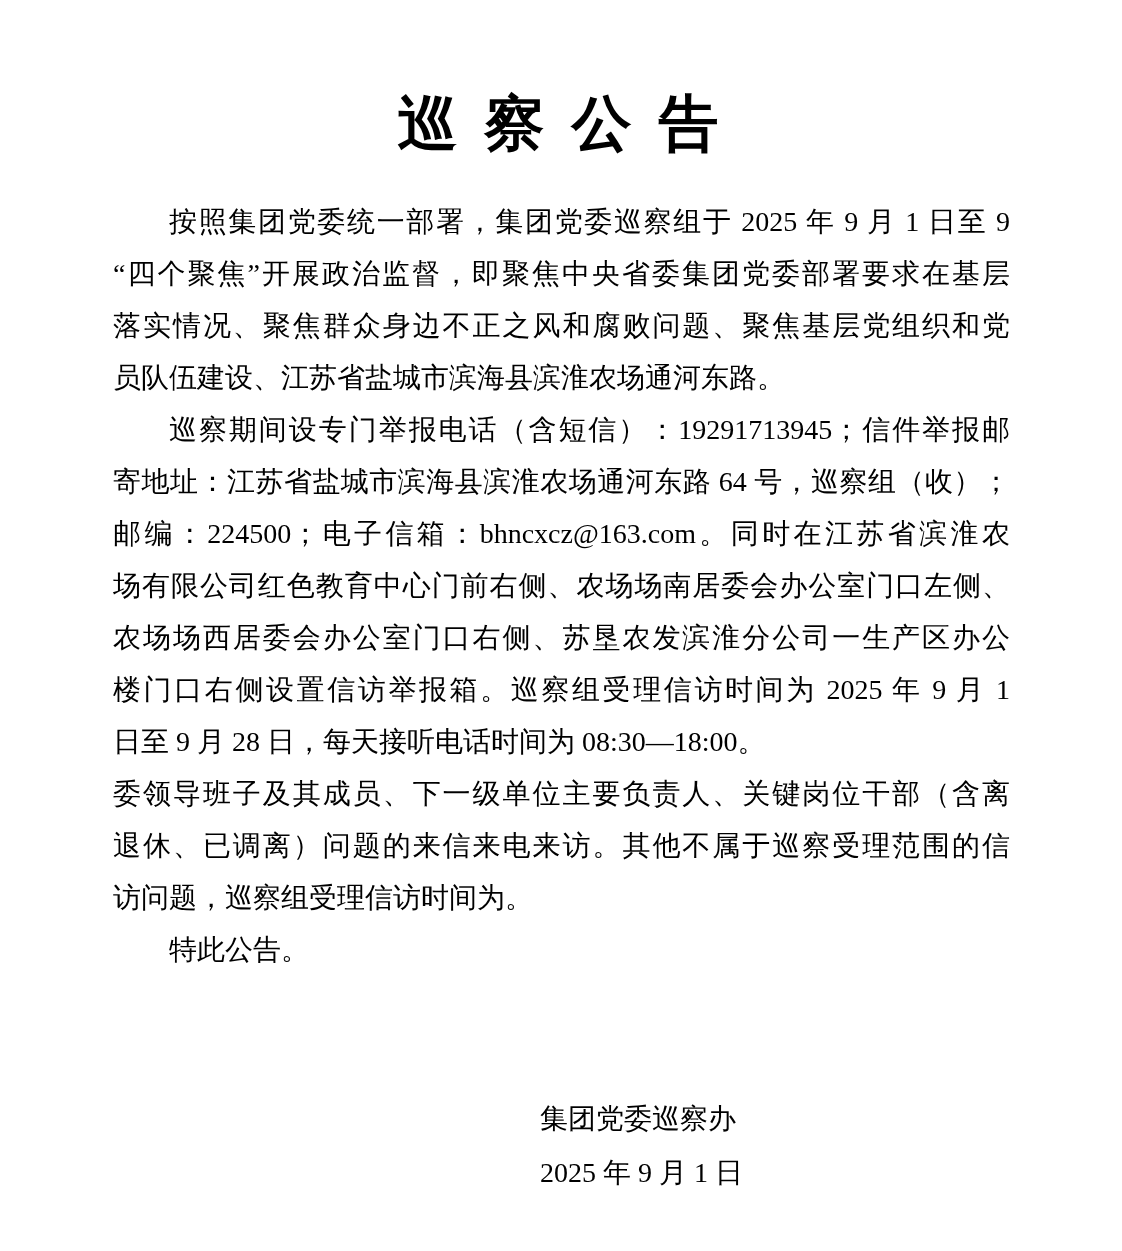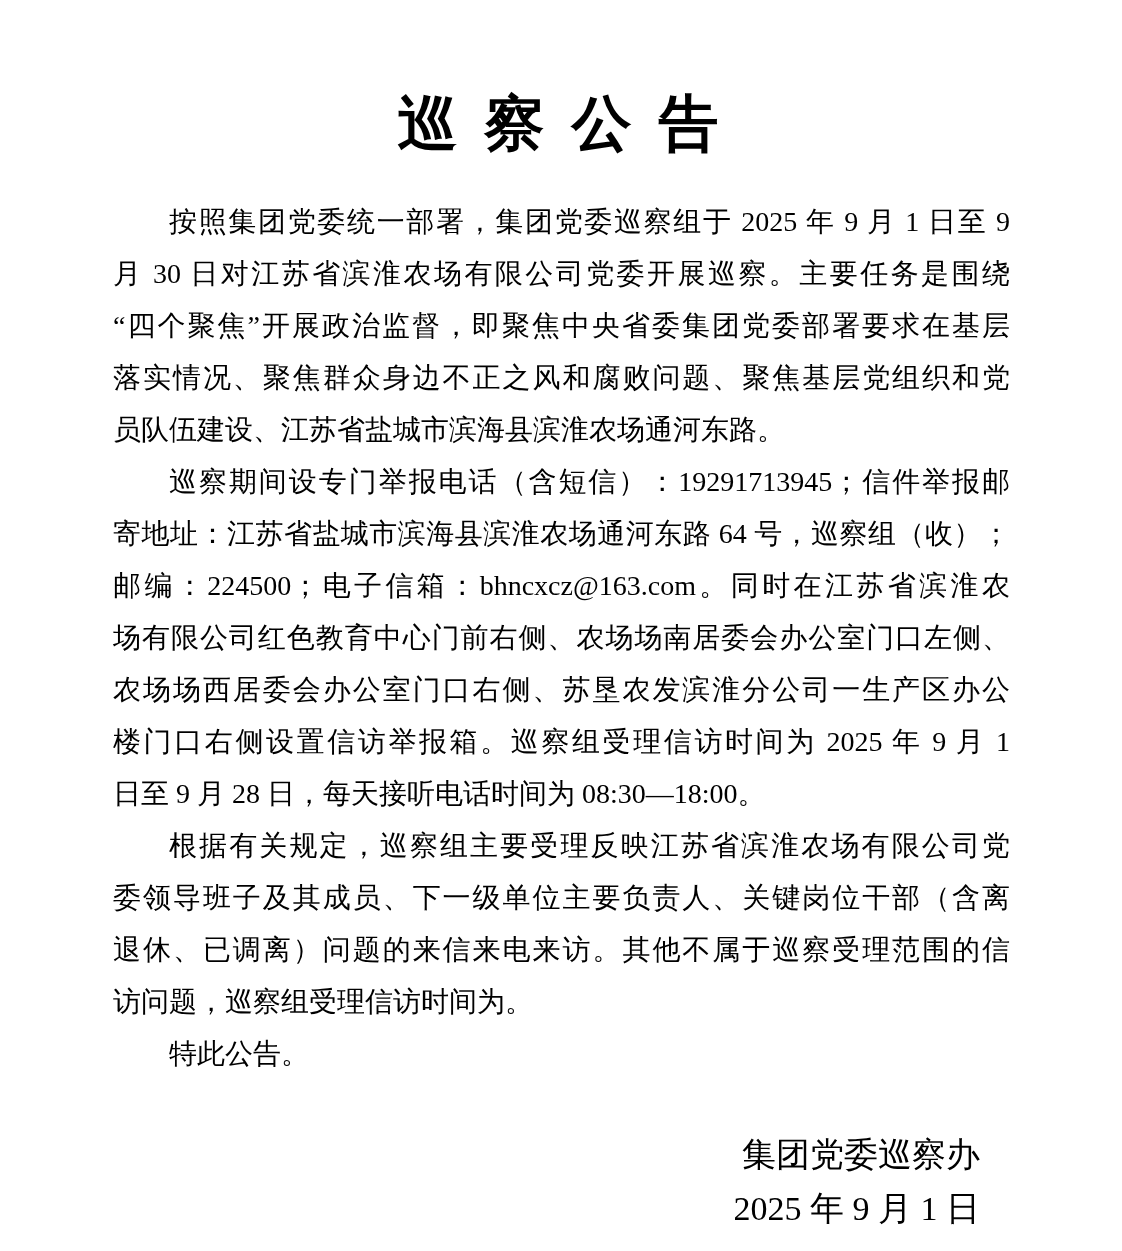--- a/index.html
+++ b/index.html
@@ -42,53 +42,51 @@
   .line.fill {
     white-space: normal;
     text-align: justify;
     text-align-last: justify;
   }
   .line.indent {
     padding-left: 56px;
   }
   .signature {
     position: absolute;
-    top: 1128px;
+    top: 1092px;
     left: 540px;
     width: 440px;
-    text-align: right;
-    font-size: 34px;
+    text-align: left;
+    font-size: 28px;
   }
   .signature .sig-line {
     height: 54px;
     line-height: 54px;
     white-space: pre;
   }
 </style>
 </head>
 <body>
 
 <div class="page">
 
   <h1 class="title">巡 察 公 告</h1>
 
   <div class="body-text">
     <div class="line fill indent">按照集团党委统一部署，集团党委巡察组于 2025 年 9 月 1 日至 9</div>
-    <div class="line fill">月 30 日对江苏省滨淮农场有限公司党委开展巡察。主要任务是围绕</div>
     <div class="line fill">“四个聚焦”开展政治监督，即聚焦中央省委集团党委部署要求在基层</div>
     <div class="line fill">落实情况、聚焦群众身边不正之风和腐败问题、聚焦基层党组织和党</div>
     <div class="line">员队伍建设、江苏省盐城市滨海县滨淮农场通河东路。</div>
     <div class="line fill indent">巡察期间设专门举报电话（含短信）：19291713945；信件举报邮</div>
     <div class="line fill">寄地址：江苏省盐城市滨海县滨淮农场通河东路 64 号，巡察组（收）；</div>
     <div class="line fill">邮编：224500；电子信箱：bhncxcz@163.com。同时在江苏省滨淮农</div>
     <div class="line fill">场有限公司红色教育中心门前右侧、农场场南居委会办公室门口左侧、</div>
     <div class="line fill">农场场西居委会办公室门口右侧、苏垦农发滨淮分公司一生产区办公</div>
     <div class="line fill">楼门口右侧设置信访举报箱。巡察组受理信访时间为 2025 年 9 月 1</div>
     <div class="line">日至 9 月 28 日，每天接听电话时间为 08:30—18:00。</div>
-    <div class="line fill indent">根据有关规定，巡察组主要受理反映江苏省滨淮农场有限公司党</div>
     <div class="line fill">委领导班子及其成员、下一级单位主要负责人、关键岗位干部（含离</div>
     <div class="line fill">退休、已调离）问题的来信来电来访。其他不属于巡察受理范围的信</div>
     <div class="line">访问题，巡察组受理信访时间为。</div>
     <div class="line indent">特此公告。</div>
   </div>
 
   <div class="signature">
     <div class="sig-line">集团党委巡察办</div>
     <div class="sig-line">2025 年 9 月 1 日</div>
   </div>

